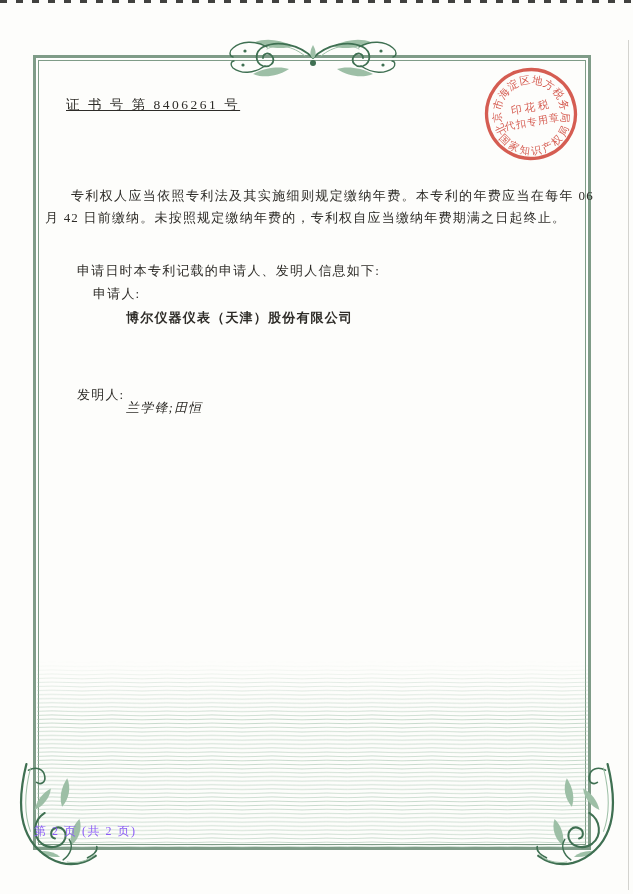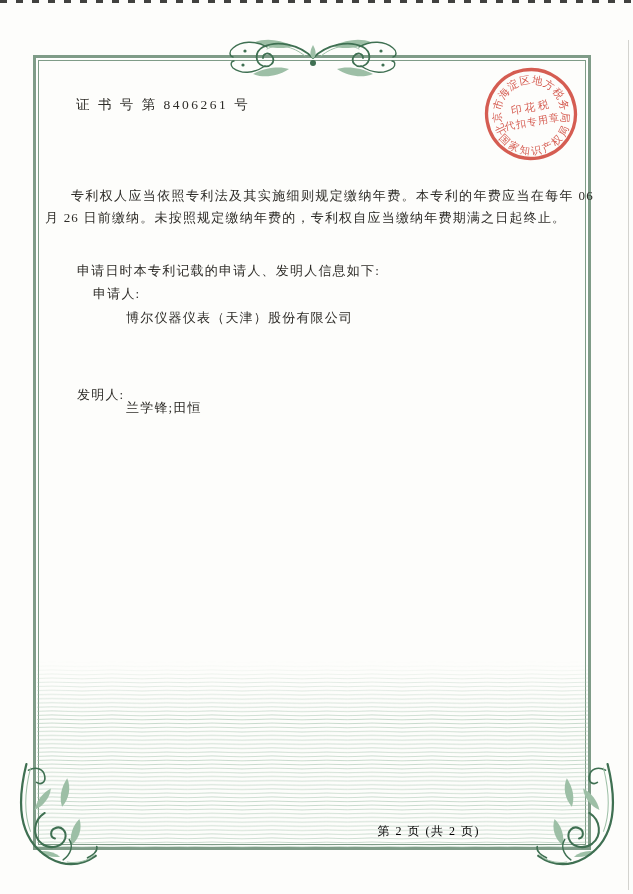--- a/index.html
+++ b/index.html
@@ -53,30 +53,30 @@
   .top-ornament{position:absolute;left:215px;top:36px;width:196px;height:44px;}
   .corner-flourish{position:absolute;width:82px;height:104px;}
   .corner-bl{left:16px;top:762px;}
   .corner-br{left:536px;top:762px;transform:scaleX(-1);}
   .orn-stroke{stroke:var(--ornament-green-dark);fill:none;stroke-linecap:round;}
   .orn-stroke-lt{stroke:var(--ornament-green-light);fill:none;stroke-linecap:round;}
   .orn-fill{fill:var(--ornament-green-light);stroke:none;}
   .orn-fill-dk{fill:var(--ornament-green-dark);stroke:none;}
   
   .txt{position:absolute;font-size:13px;letter-spacing:1.2px;line-height:22px;}
-  .cert-no{left:76px;top:94px;font-size:13.5px;letter-spacing:2.5px;}
+  .cert-no{left:66px;top:94px;font-size:13.5px;letter-spacing:2.5px;text-decoration:underline;}
   .fee-paragraph{left:45px;top:185px;width:549px;text-indent:2em;text-align:justify;}
   .record-intro{left:77px;top:260px;}
   .applicant-label{left:93px;top:283px;}
-  .applicant-name{left:126px;top:307px;}
+  .applicant-name{left:126px;top:307px;font-weight:bold;}
   .inventor-label{left:77px;top:372px;margin-top:12px;}
-  .inventor-names{left:126px;top:397px;}
+  .inventor-names{left:126px;top:397px;font-style:italic;}
   .footer-page{
     position:absolute;left:34px;top:823px;width:446px;
-    text-align:right;font-size:12px;letter-spacing:1.5px;color:#000000;z-index:3;
+    text-align:left;font-size:12px;letter-spacing:1.5px;color:#8b5cf6;z-index:3;
   }
   
   .stamp{position:absolute;left:469px;top:52px;width:124px;height:124px;opacity:.88;}
   .stamp-ink{stroke:var(--stamp-red);fill:none;}
   .stamp-txt{fill:var(--stamp-red);font-family:"Liberation Serif","DejaVu Serif",serif;}
 </style>
 </head>
 <body>
 
 <div class="page">
@@ -163,21 +163,21 @@
           <textPath href="#arcBot" startOffset="50%" text-anchor="middle">国家知识产权局</textPath>
         </text>
         <text class="stamp-txt" x="60" y="57" font-size="10.5" text-anchor="middle">印 花 税</text>
         <text class="stamp-txt" x="60" y="71" font-size="9.8" letter-spacing="1" text-anchor="middle">代扣专用章</text>
       </g>
     </svg>
   </div>
 
   <div class="txt cert-no">证 书 号 第 8406261 号</div>
 
-  <div class="txt fee-paragraph">专利权人应当依照专利法及其实施细则规定缴纳年费。本专利的年费应当在每年 06 月 26 日前缴纳。未按照规定缴纳年费的，专利权自应当缴纳年费期满之日起终止。</div>
+  <div class="txt fee-paragraph">专利权人应当依照专利法及其实施细则规定缴纳年费。本专利的年费应当在每年 06 月 42 日前缴纳。未按照规定缴纳年费的，专利权自应当缴纳年费期满之日起终止。</div>
 
   <div class="txt record-intro">申请日时本专利记载的申请人、发明人信息如下:</div>
   <div class="txt applicant-label">申请人:</div>
   <div class="txt applicant-name">博尔仪器仪表（天津）股份有限公司</div>
   <div class="txt inventor-label">发明人:</div>
   <div class="txt inventor-names">兰学锋;田恒</div>
 
   <div class="footer-page">第 2 页 (共 2 页)</div>
 
 </div>

